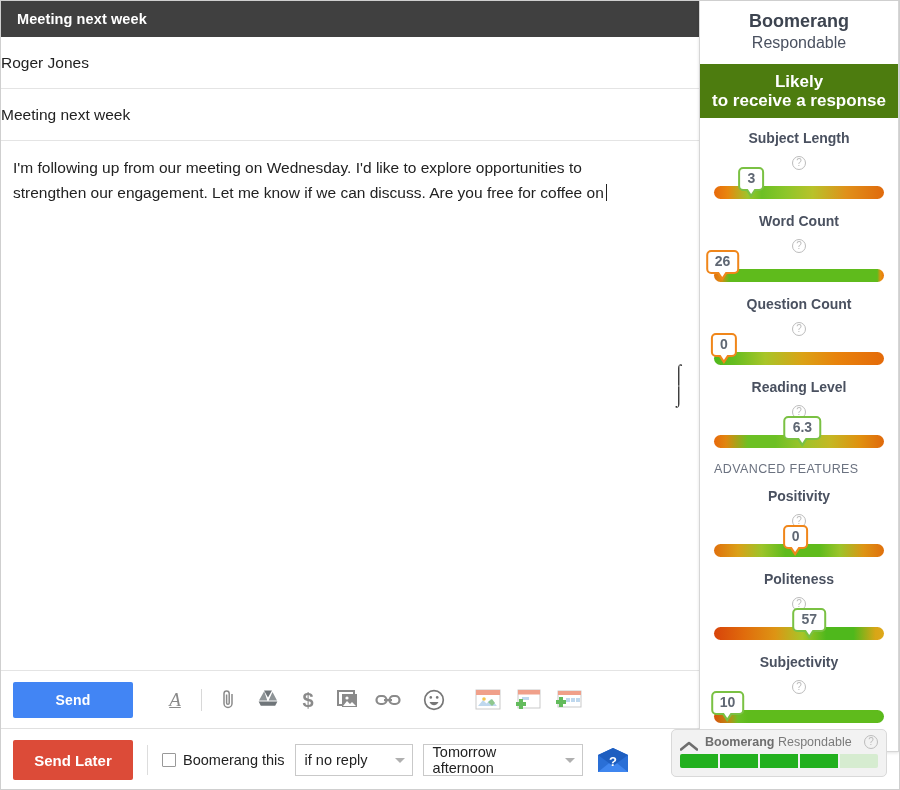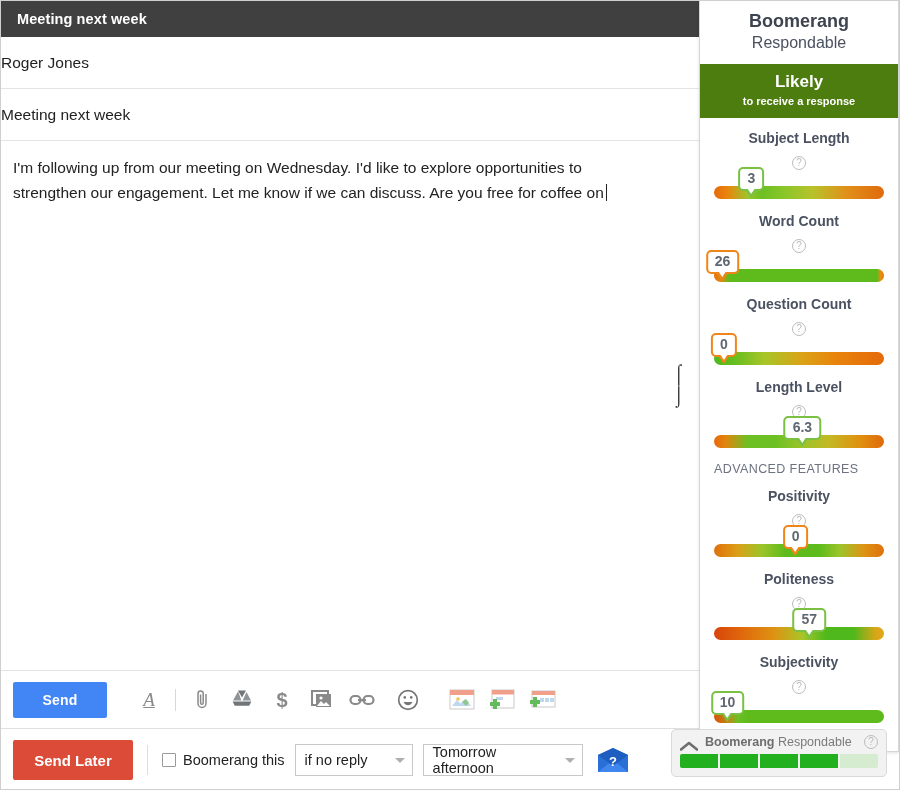--- a/index.html
+++ b/index.html
@@ -80,21 +80,21 @@
   
   .toolbar {
     height: 58px;
     display: flex;
     align-items: center;
     padding: 0 0 0 12px;
     border-bottom: 1px solid #e0e0e0;
     background: #fff;
   }
   .send-btn {
-    width: 94px; height: 36px;
+    width: 120px; height: 36px;
     background: #4285f4;
     color: #fff;
     border: none;
     border-radius: 2px;
     font-weight: bold;
     font-size: 14px;
     font-family: "Liberation Sans", sans-serif;
     cursor: pointer;
     letter-spacing: .2px;
   }
@@ -191,21 +191,21 @@
     color: #4a5160;
     line-height: 21px;
   }
   .panel-banner {
     background: #4d7c0f;
     color: #fff;
     text-align: center;
     padding: 7px 0 9px 0;
   }
   .banner-main { font-size: 17px; font-weight: bold; line-height: 22px; }
-  .banner-sub { font-size: 11px; font-weight: bold; line-height: 16px; }
+  .banner-sub { font-size: 17px; font-weight: bold; line-height: 16px; }
 
   .metrics { padding: 12px 14px 14px 14px; }
   .metric { margin-bottom: 7px; }
   .metric-label {
     display: flex; align-items: center; gap: 10px;
     font-size: 14px; font-weight: bold; color: #4a5160;
     margin-bottom: 16px;
     flex-direction: column;
   }
   .qmark {
@@ -467,21 +467,21 @@
       <span>Question Count</span>
       <span class="qmark">?</span>
     </div>
     <div class="bar-wrap">
       <div class="bar" style="background:linear-gradient(90deg,#4fb81c 0%,#66bd20 12%,#a8c528 30%,#dba216 52%,#e8830c 72%,#e46a09 100%);"></div>
       <div class="bubble orange" style="left:0%;transform:translateX(-12%);">0</div>
     </div>
   </div>
   <div class="metric">
     <div class="metric-label">
-      <span>Length Level</span>
+      <span>Reading Level</span>
       <span class="qmark">?</span>
     </div>
     <div class="bar-wrap">
       <div class="bar" style="background:linear-gradient(90deg,#e8690b 0%,#e0860f 7%,#6cc024 20%,#6cc024 36%,#9cc42a 52%,#c4b824 68%,#e0900f 86%,#e0690b 100%);"></div>
       <div class="bubble" style="left:52%;">6.3</div>
     </div>
   </div>
         </div>
       <div class="adv-head">ADVANCED FEATURES</div>
       <div id="adv-metrics">

